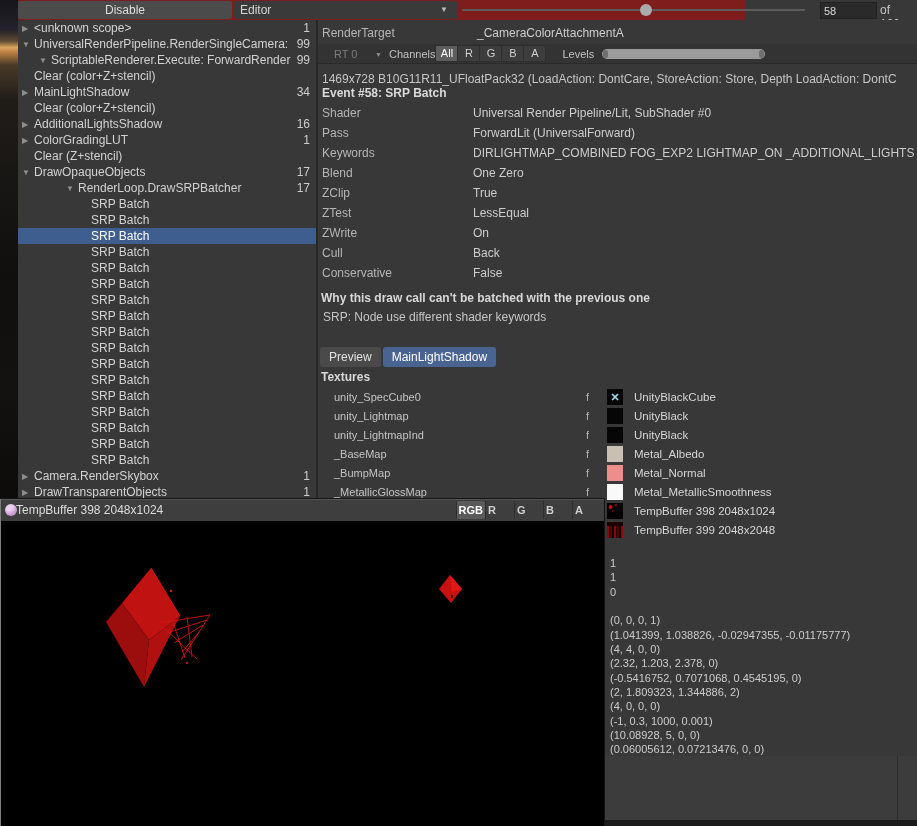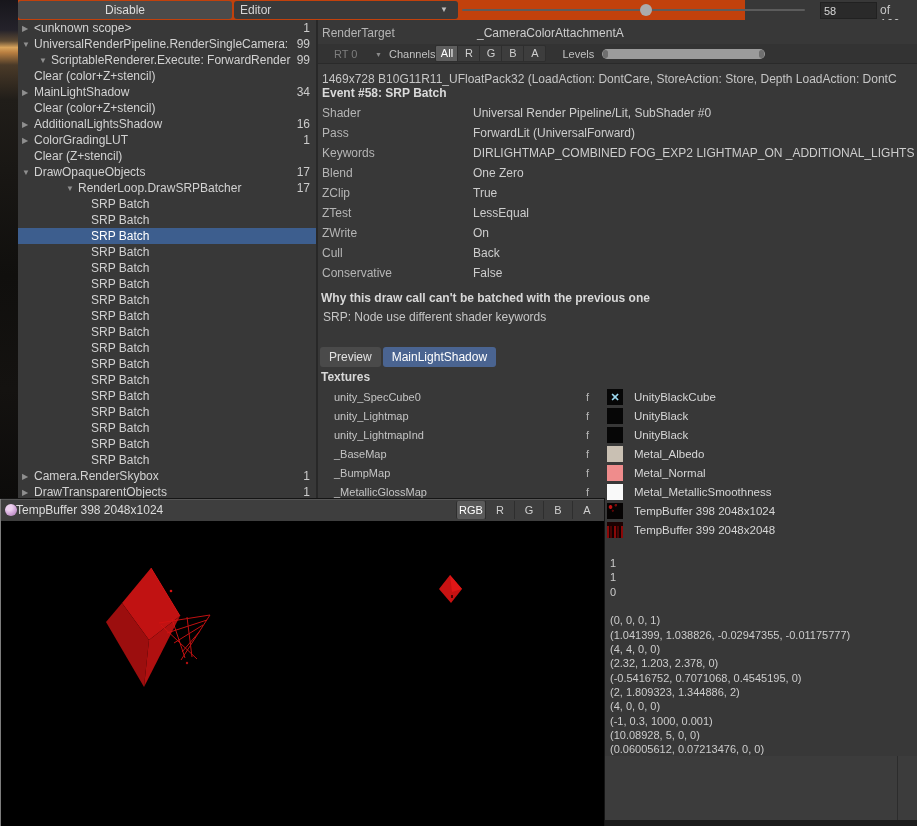--- a/index.html
+++ b/index.html
@@ -5,21 +5,21 @@
   html,body{margin:0;padding:0}
   body{width:917px;height:826px;position:relative;overflow:hidden;background:#383838;
        font-family:"Liberation Sans", sans-serif;-webkit-font-smoothing:antialiased;color:#cecece}
   .abs{position:absolute}
 
   
   #scene-strip{left:0;top:0;width:18px;height:500px;
     background:linear-gradient(180deg,#17161b 0%,#24222a 6%,#5d4a33 8.2%,#d9a45c 9.5%,#b97f41 10.5%,#4a3a28 13%,#201d19 20%,#191714 34%,#100f0d 55%,#141210 78%,#0c0b0a 100%);}
 
   
-  #topbar{left:18px;top:0;width:727px;height:20px;background:#c2410c;border-bottom:1px solid #262626}
+  #topbar{left:18px;top:0;width:727px;height:20px;background:#7f1d1d;border-bottom:1px solid #262626}
   #btn-disable{left:0;top:1px;width:214px;height:18px;background:#4b4b4b;border-radius:3px;
     color:#dedede;font-size:12px;text-align:center;line-height:18px}
   #dd-editor{left:216px;top:1px;width:224px;height:18px;background:#3a3a3a;border-radius:3px;
     color:#d6d6d6;font-size:12px;line-height:18px;padding-left:6px;box-sizing:border-box}
   #dd-editor .chev{position:absolute;right:10px;top:0;font-size:8px;color:#bdbdbd}
   #frame-slider-track{left:444px;top:9px;width:343px;height:2px;background:#5c5c5c;border-radius:1px}
   #frame-slider-handle{left:622px;top:4px;width:12px;height:12px;border-radius:50%;background:#ababab}
   #frame-input{left:802px;top:2px;width:49px;height:15px;background:#2a2a2a;border:1px solid #212121;
     color:#d6d6d6;font-size:11px;font-family:"Liberation Sans",sans-serif;padding:0 3px;box-sizing:content-box}
   #frame-total{left:862px;top:3px;font-size:12px;color:#c6c6c6}
@@ -100,21 +100,21 @@
 
   
   #preview{left:0;top:499px;width:603px;height:327px;background:#000;border-left:1px solid #7d7d7d;
     box-shadow:0 0 0 1px #141414;z-index:10}
   #preview-titlebar{position:absolute;left:0;top:0;width:603px;height:22px;background:#3e3e3e;
     box-shadow:inset 0 1px 0 #555}
   #sphere-icon{position:absolute;left:4px;top:5px;width:12px;height:12px;border-radius:50%;
     background:radial-gradient(circle at 35% 30%,#ecd0ef 0 25%,#cda0d4 60%,#a678ae 100%)}
   #preview-title{position:absolute;left:15px;top:4px;font-size:12px;color:#dcdcdc;white-space:nowrap}
   #preview-chans{position:absolute;right:3px;top:2px;display:flex;height:18px}
-  .pchan{min-width:24px;padding:0 2px;text-align:center;line-height:18px;font-size:11px;font-weight:normal;
+  .pchan{min-width:24px;padding:0 2px;text-align:left;line-height:18px;font-size:11px;font-weight:bold;
     color:#cfcfcf;border-left:1px solid #2e2e2e}
   .pchan[data-sel="1"]{background:#5a5a5a;color:#fff;border-radius:2px}
   #preview-content{position:absolute;left:0;top:22px;width:603px;height:305px;background:#000;overflow:hidden}
 </style>
 </head>
 <body>
 
 <div class="abs" id="scene-strip"></div>
 
 <div class="abs" id="topbar">

